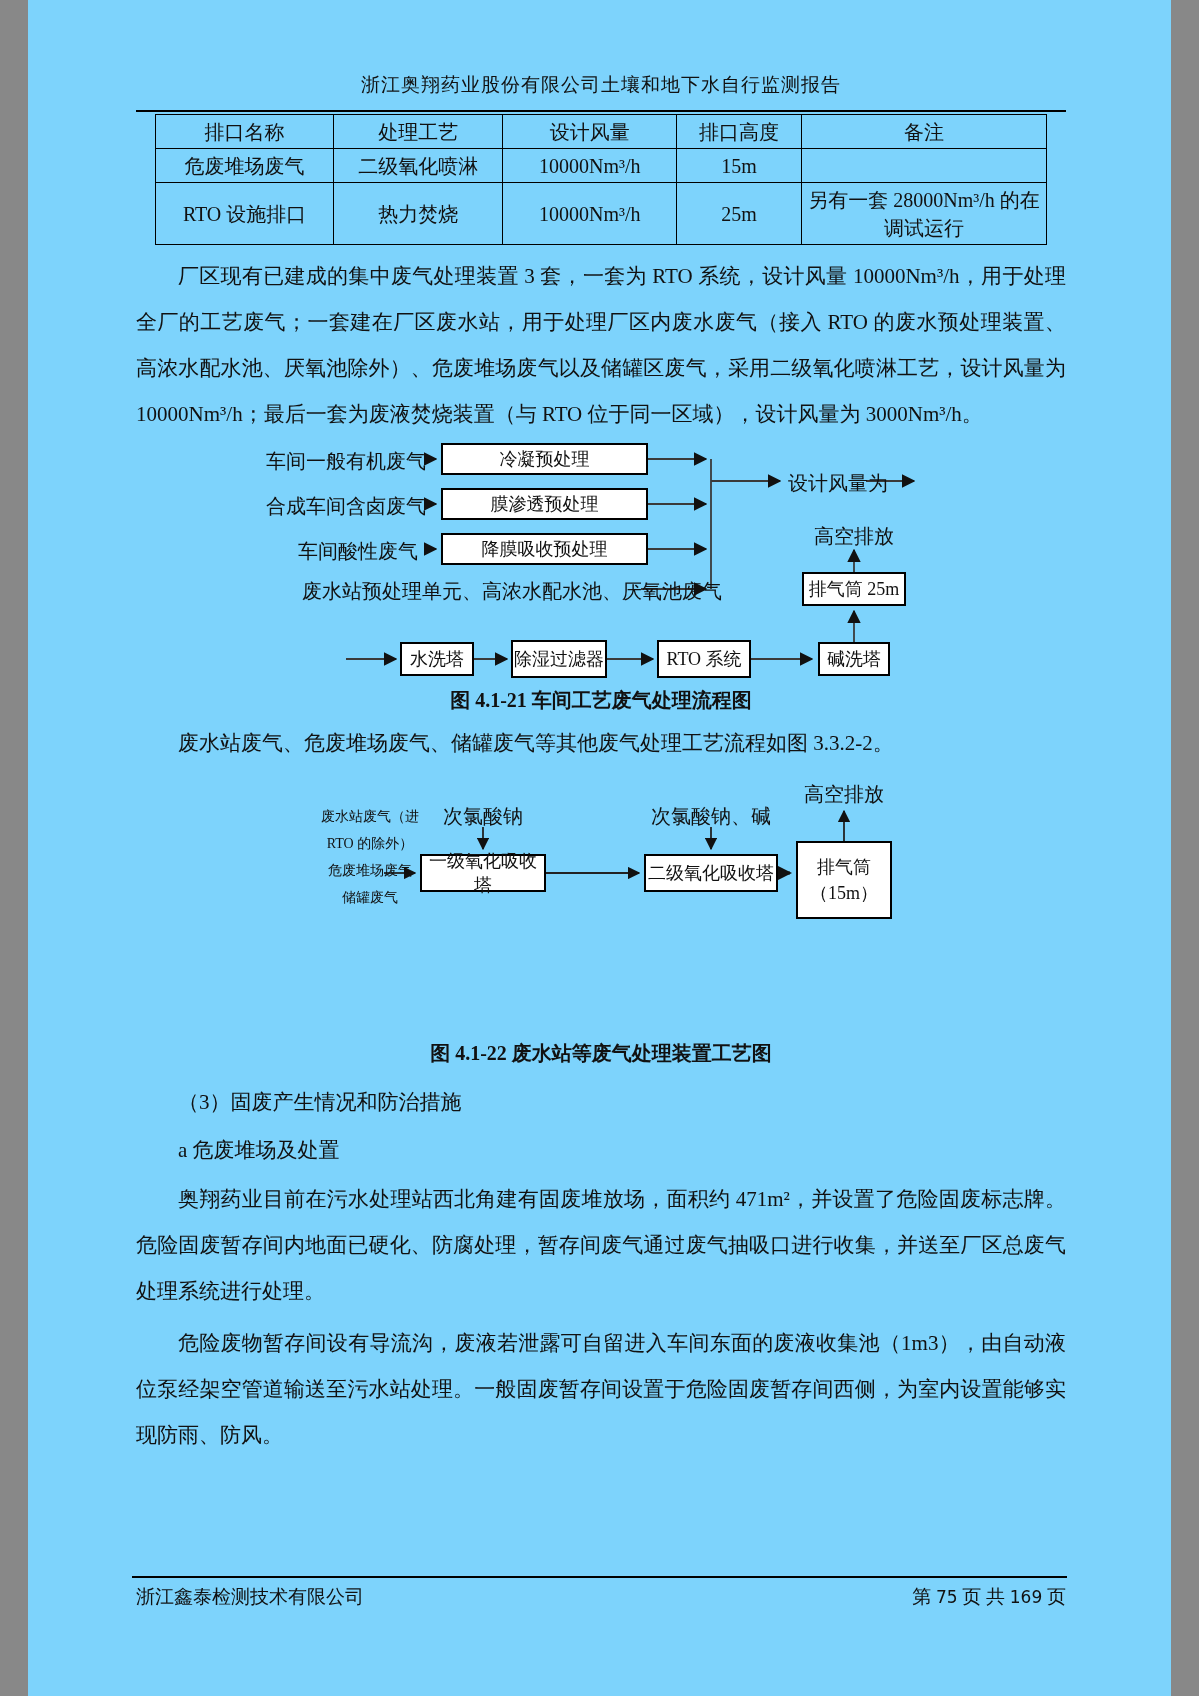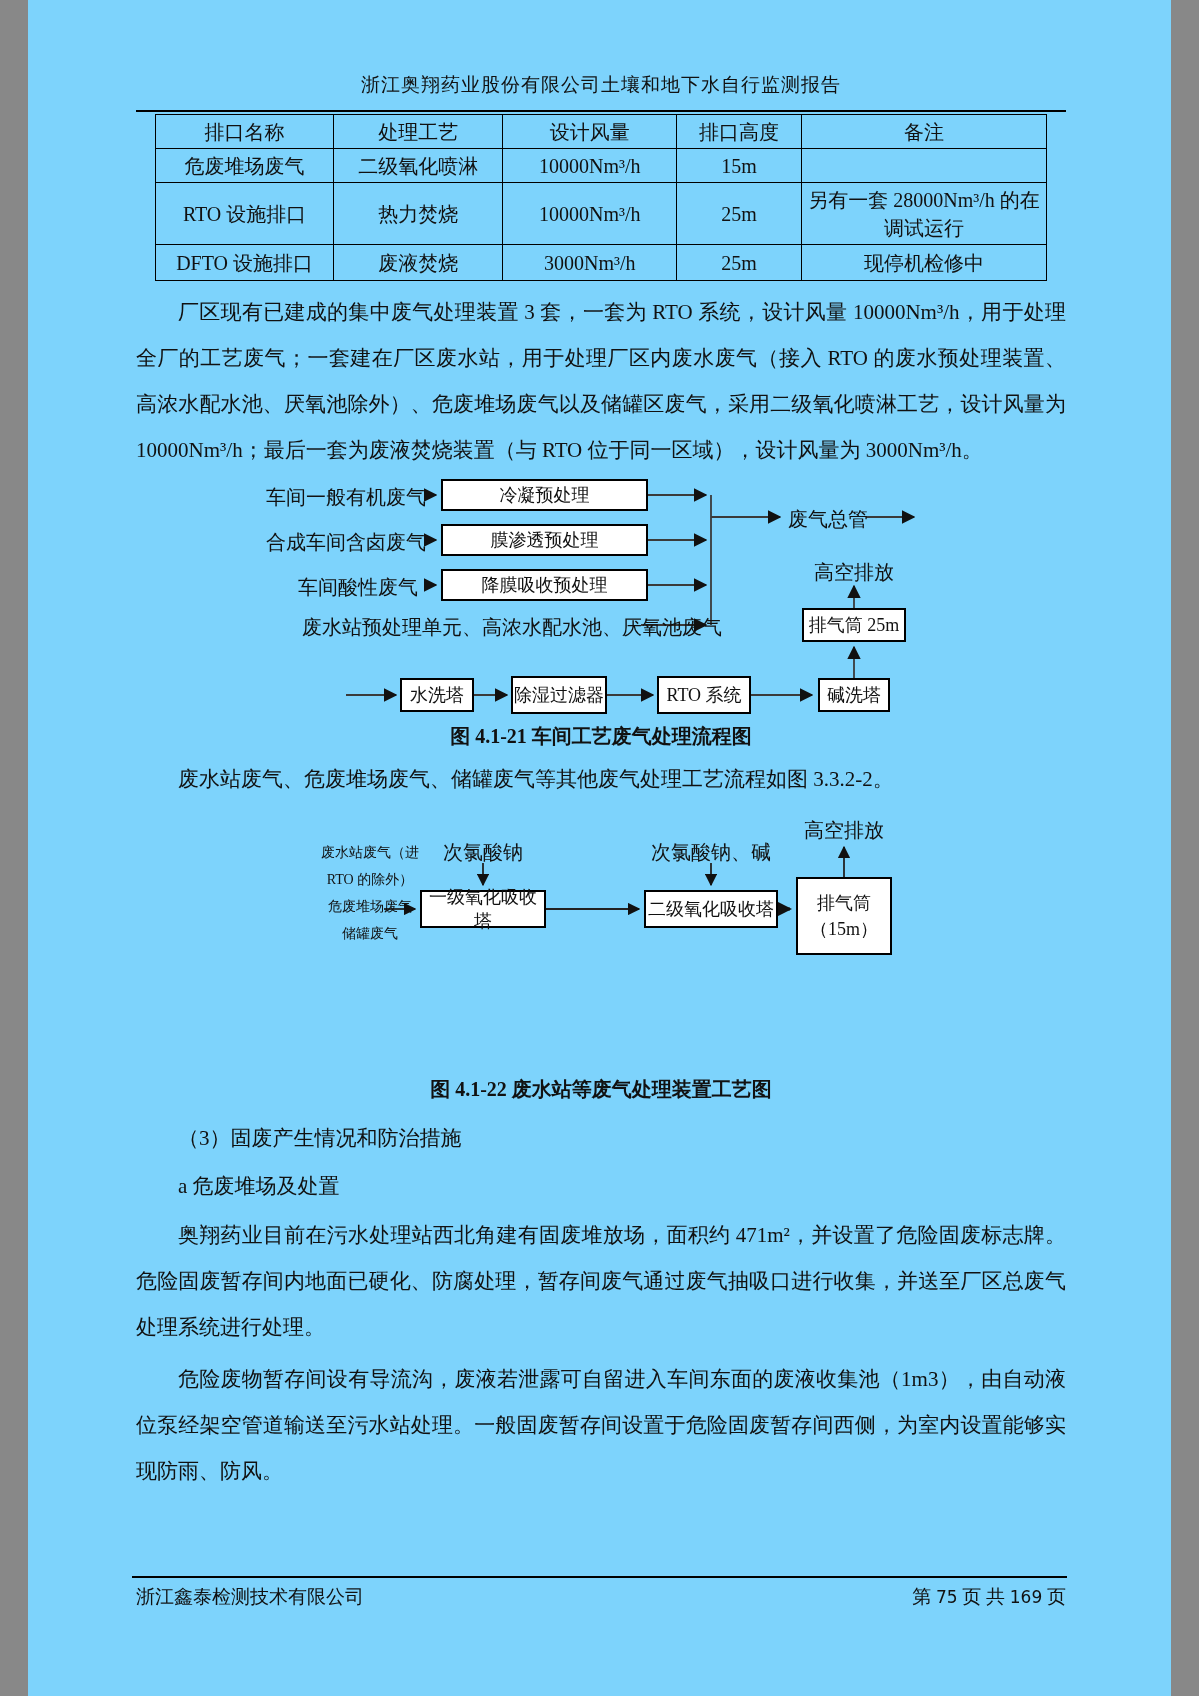--- a/index.html
+++ b/index.html
@@ -79,27 +79,20 @@
           <td>15m</td>
           <td></td>
         </tr>
         <tr class="r2">
           <td>RTO 设施排口</td>
           <td>热力焚烧</td>
           <td>10000Nm³/h</td>
           <td>25m</td>
           <td>另有一套 28000Nm³/h 的在调试运行</td>
         </tr>
-        <tr class="r3">
-          <td>DFTO 设施排口</td>
-          <td>废液焚烧</td>
-          <td>3000Nm³/h</td>
-          <td>25m</td>
-          <td>现停机检修中</td>
-        </tr>
       </tbody>
     </table>
 
     <div class="para p1">厂区现有已建成的集中废气处理装置 3 套，一套为 RTO 系统，设计风量 10000Nm³/h，用于处理全厂的工艺废气；一套建在厂区废水站，用于处理厂区内废水废气（接入 RTO 的废水预处理装置、高浓水配水池、厌氧池除外）、危废堆场废气以及储罐区废气，采用二级氧化喷淋工艺，设计风量为 10000Nm³/h；最后一套为废液焚烧装置（与 RTO 位于同一区域），设计风量为 3000Nm³/h。</div>
 
     <div class="figure fig1">
       <svg class="connectors" width="995" height="248" viewBox="0 0 995 248">
         <defs>
           <marker id="ah1" viewBox="0 0 10 10" refX="9" refY="5" markerWidth="7.5" markerHeight="7.5" orient="auto-start-reverse">
             <path d="M0,0 L10,5 L0,10 z" fill="#111"></path>
@@ -127,21 +120,21 @@
 
       <div class="flabel right" style="left:120px; top:11px; width:170px;">车间一般有机废气</div>
       <div class="flabel right" style="left:120px; top:56px; width:170px;">合成车间含卤废气</div>
       <div class="flabel right" style="left:120px; top:101px; width:162px;">车间酸性废气</div>
       <div class="flabel" style="left:166px; top:141px;">废水站预处理单元、高浓水配水池、厌氧池废气</div>
 
       <div class="fbox" style="left:305px; top:6px; width:207px; height:32px;">冷凝预处理</div>
       <div class="fbox" style="left:305px; top:51px; width:207px; height:32px;">膜渗透预处理</div>
       <div class="fbox" style="left:305px; top:96px; width:207px; height:32px;">降膜吸收预处理</div>
 
-      <div class="flabel" style="left:652px; top:33px;">废气总管</div>
+      <div class="flabel" style="left:652px; top:33px;">设计风量为</div>
       <div class="flabel center" style="left:666px; top:86px; width:104px;">高空排放</div>
       <div class="fbox" style="left:666px; top:135px; width:104px; height:34px;">排气筒 25m</div>
 
       <div class="fbox" style="left:264px; top:205px; width:74px; height:34px;">水洗塔</div>
       <div class="fbox" style="left:375px; top:203px; width:96px; height:38px;">除湿过滤器</div>
       <div class="fbox" style="left:521px; top:203px; width:94px; height:38px;">RTO 系统</div>
       <div class="fbox" style="left:682px; top:205px; width:72px; height:34px;">碱洗塔</div>
     </div>
 
     <div class="fig-caption cap1">图 4.1-21 车间工艺废气处理流程图</div>

